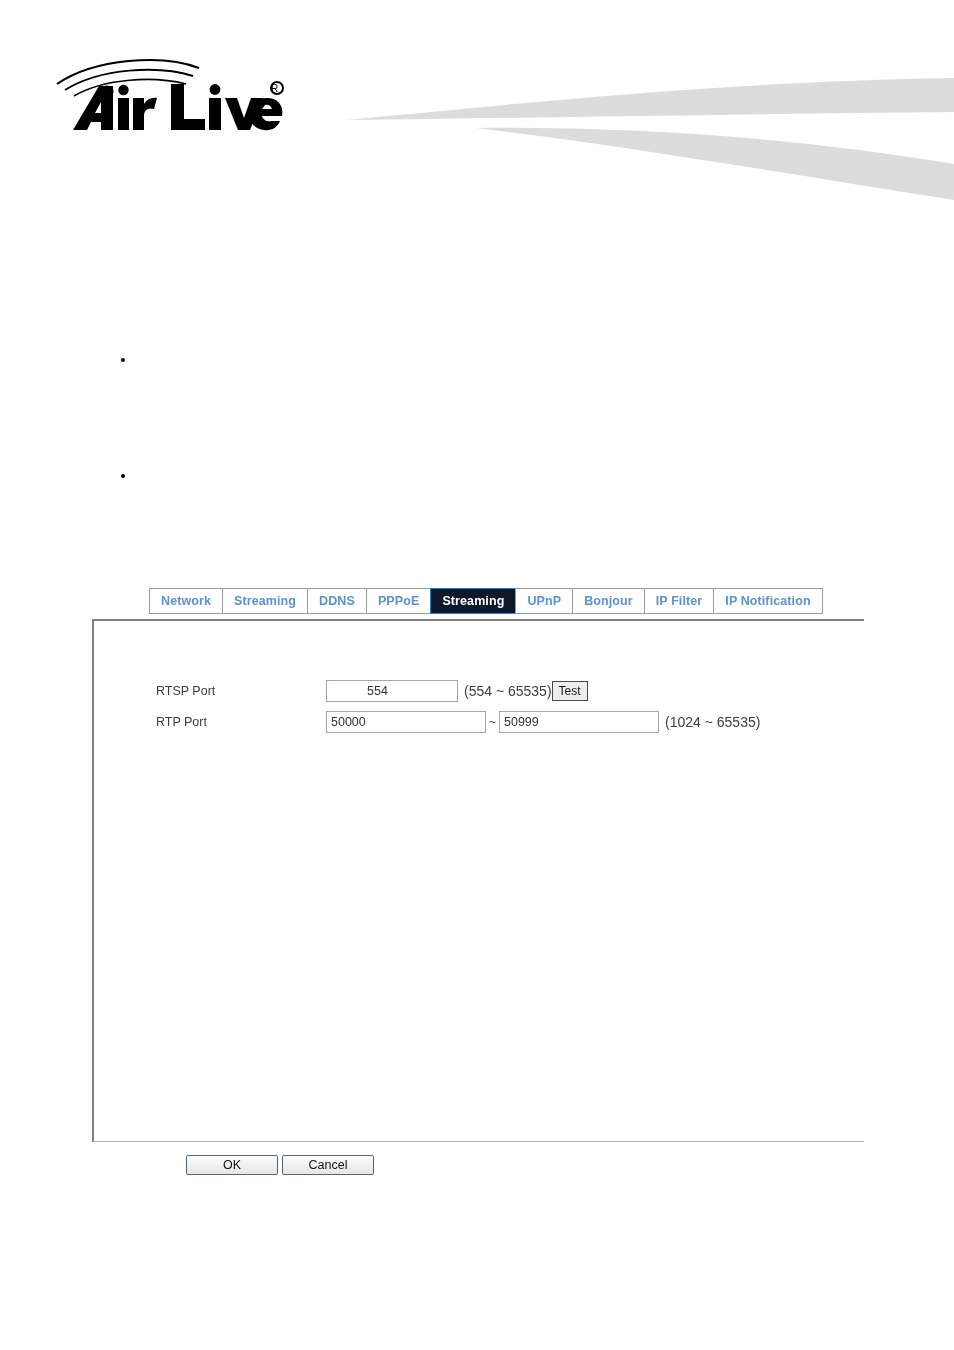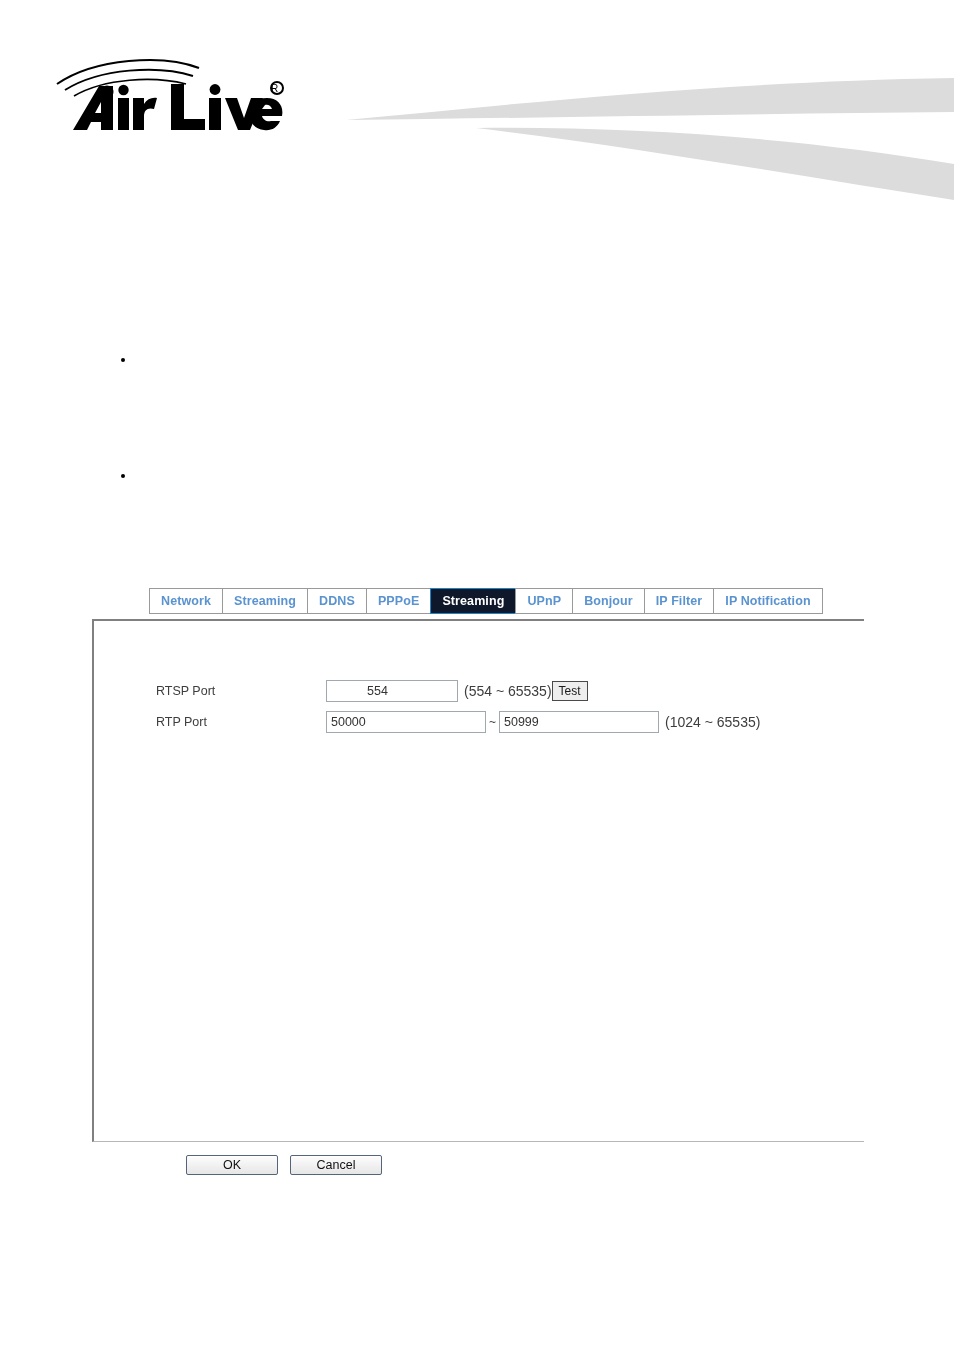--- a/index.html
+++ b/index.html
@@ -155,21 +155,21 @@
     line-height: 18px;
     cursor: pointer;
   }
 
   
   #footer-buttons {
     position: absolute;
     left: 186px;
     top: 1155px;
     display: flex;
-    gap: 12px;
+    gap: 4px;
   }
   .dialog-button {
     box-sizing: border-box;
     width: 92px;
     height: 20px;
     border: 1px solid #54657a;
     border-radius: 2px;
     background: linear-gradient(#fdfdfd, #e6e6e6);
     box-shadow: inset 0 1px 0 #ffffff;
     font-family: "Liberation Sans", sans-serif;

